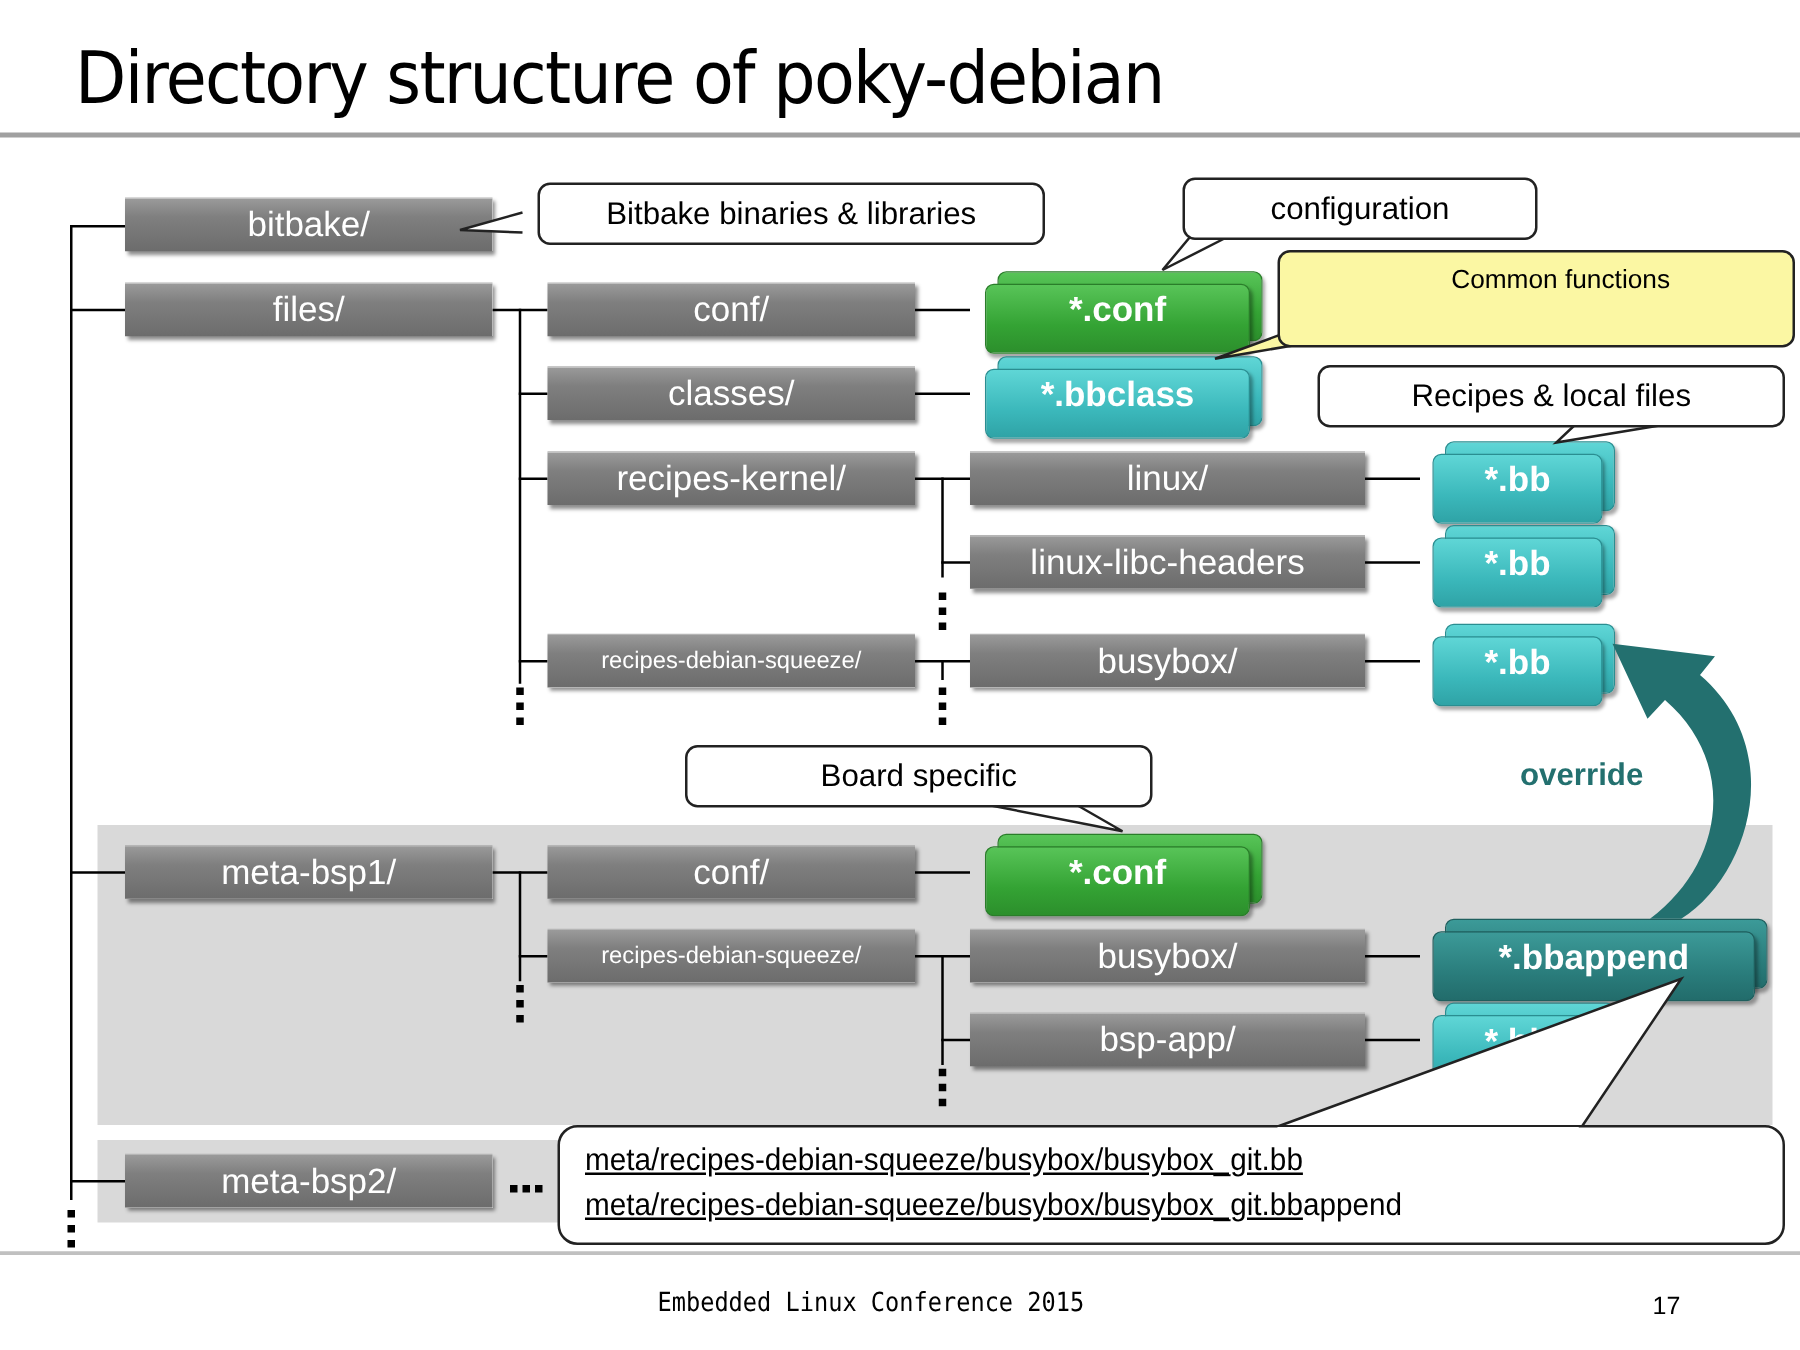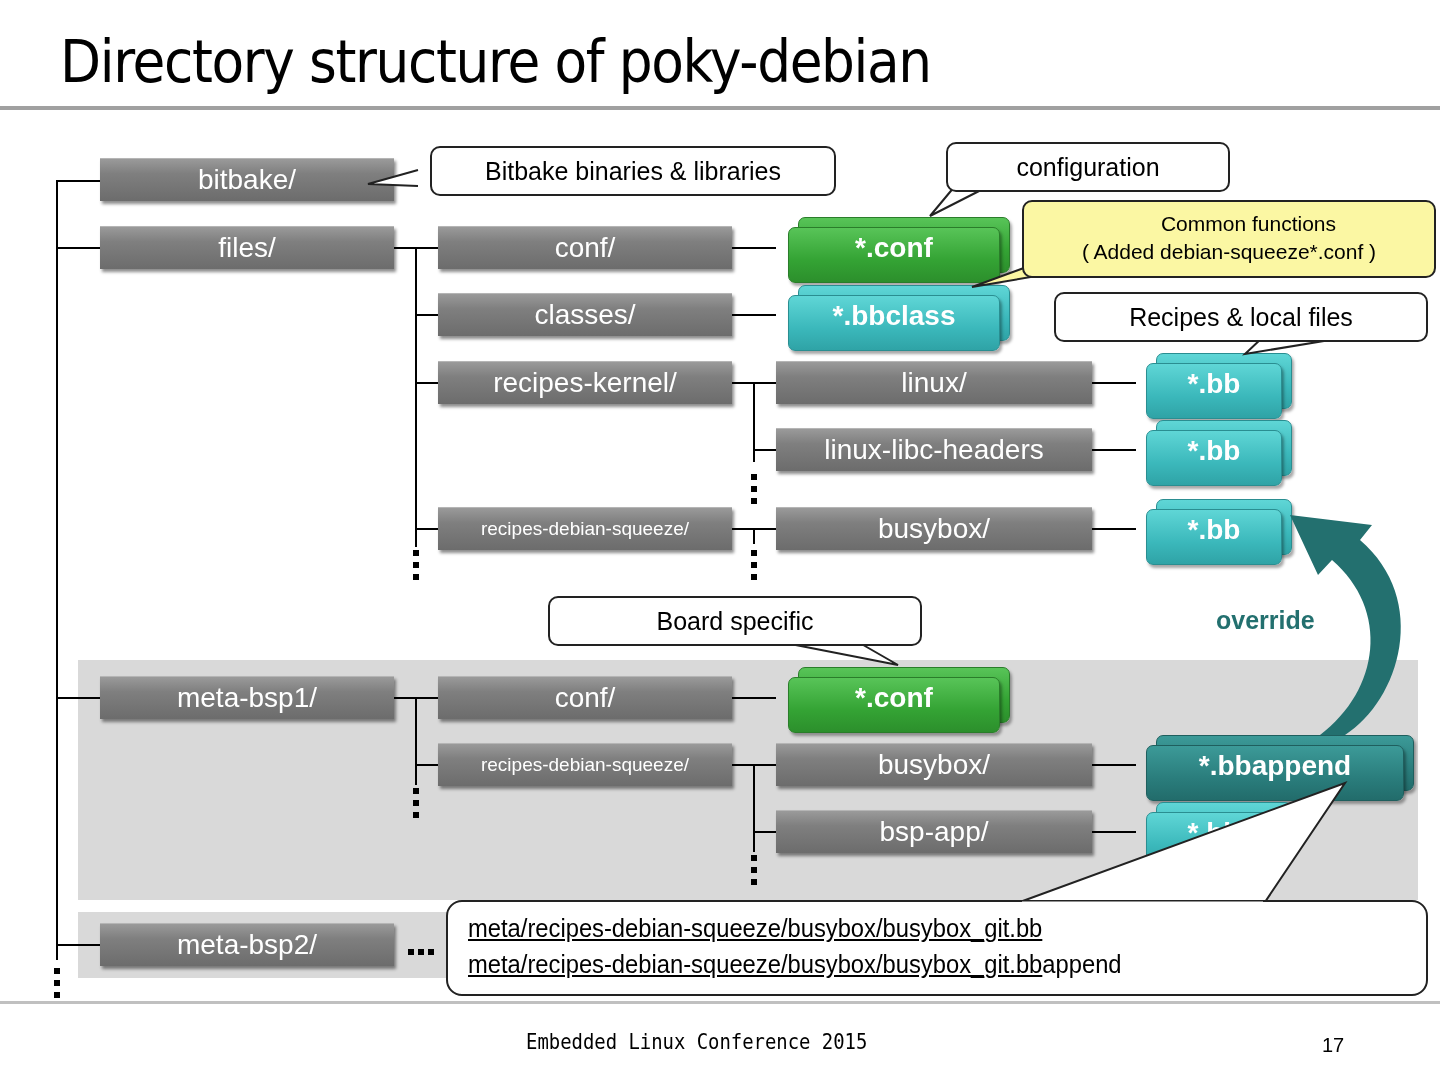--- a/index.html
+++ b/index.html
@@ -166,21 +166,20 @@
   <path d="M955 186 L 930 216 L 985 188" fill="#fff" stroke="#222" stroke-width="2"></path>
   <path d="M1040 262 L 972 287 L 1060 272" fill="#fbf7a3" stroke="#222" stroke-width="2"></path>
   <path d="M1262 338 L 1245 354 L 1330 340" fill="#fff" stroke="#222" stroke-width="2"></path>
   <path d="M770 640 L 898 665 L 858 642" fill="#fff" stroke="#222" stroke-width="2"></path>
 </svg>
 
 <div class="callout" style="left:430px;top:146px;width:402px;height:46px;line-height:46px;">Bitbake binaries &amp; libraries</div>
 <div class="callout" style="left:902px;top:142px;width:280px;height:46px;line-height:46px;margin-left:44px;">configuration</div>
 <div class="callout yellow" style="left:1022px;top:200px;width:410px;height:74px;">
   <div style="margin-top:8px;padding-left:39px;">Common functions</div>
-  <div>( Added debian-squeeze*.conf )</div>
 </div>
 <div class="callout" style="left:1054px;top:292px;width:370px;height:46px;line-height:46px;">Recipes &amp; local files</div>
 <div class="callout" style="left:548px;top:596px;width:370px;height:46px;line-height:46px;">Board specific</div>
 <div id="override" class="abs">override</div>
 
 <svg class="overlay" width="1440" height="1080">
   <path d="M1020 902 L 1345 783 L 1265 902 Z" fill="#fff" stroke="#222" stroke-width="2"></path>
 </svg>
 <div id="paths" class="abs">
   <div class="pathline u" style="top:12px;">meta/recipes-debian-squeeze/busybox/busybox_git.bb</div>

